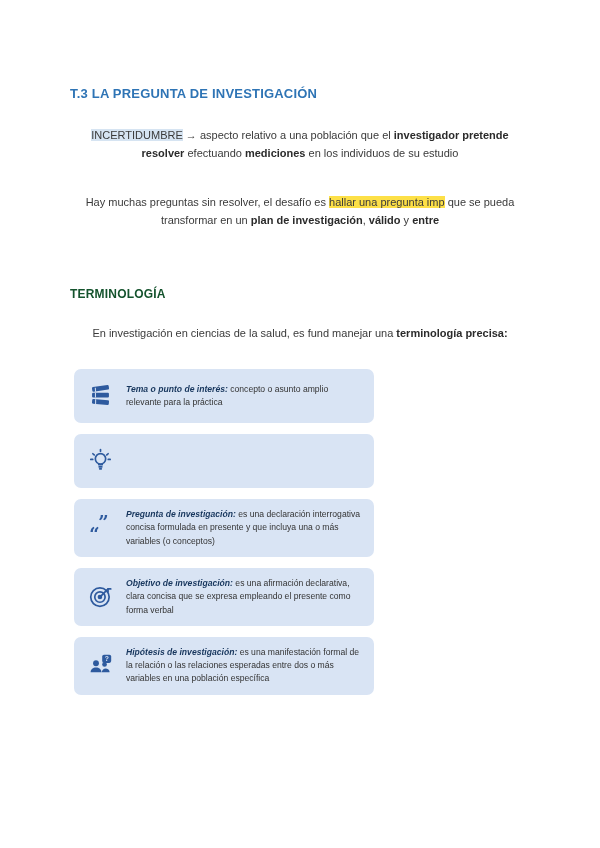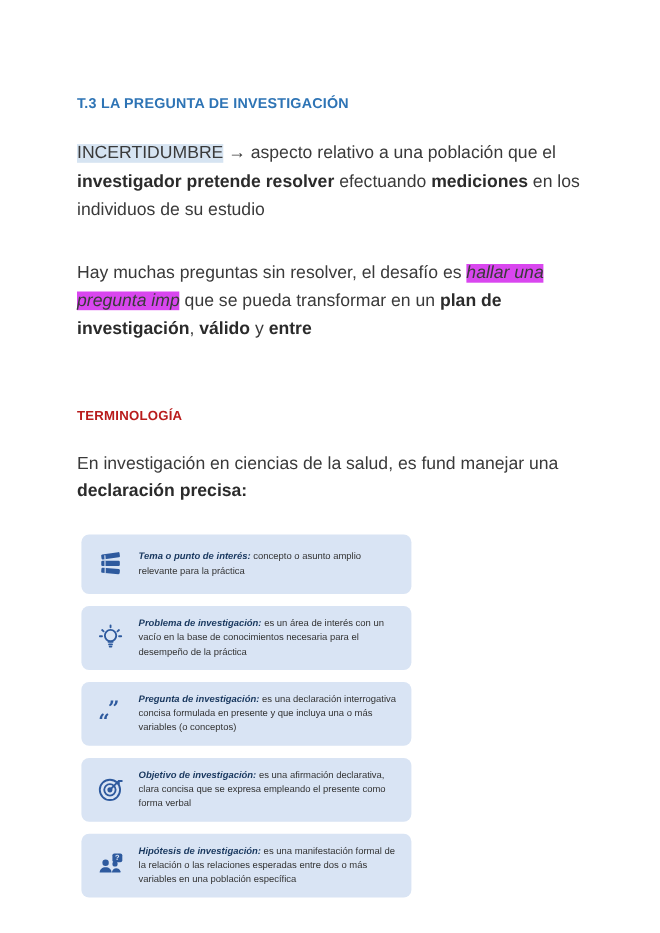--- a/index.html
+++ b/index.html
@@ -8,31 +8,31 @@
     font-family:"Liberation Sans", sans-serif;
     color:#3a3a3a;
     overflow:hidden;
   }
   .page { box-sizing:border-box; width:600px; height:848px; padding:70px 70px 0 70px;margin-top:16px; }
 
   .doc-title {
     color:#2E74B5; font-size:13px; font-weight:bold; letter-spacing:.2px;
     margin:0 0 26px 0;
   }
-  p { font-size:16px; line-height:1.6; margin:0; }
+  p { font-size:11px; line-height:1.6; margin:0;text-align:center; }
   .p1 { margin-bottom:32px; }
   .p2 { margin-bottom:58px; }
   .section-title {
-    color:#b91c1c; font-size:12px; font-weight:bold; letter-spacing:.2px;
+    color:#14532d; font-size:12px; font-weight:bold; letter-spacing:.2px;
     margin:0 0 24px 0;
   }
   .p3 { margin-bottom:26px; }
   b { font-weight:bold; color:#2b2b2b; }
   .hl-blue { background:#d6e4f2; }
-  .hl-yellow { background:#d946ef;font-style:italic; }
+  .hl-yellow { background:#fde047; }
 
   .cards { display:flex; flex-direction:column; gap:11px; width:300px; margin-left:4px; }
   .card {
     display:flex; align-items:center;
     background:#d9e4f4; border-radius:7px;
     padding:9px 12px 9px 0; min-height:36px;
   }
   .card-icon {
     flex:0 0 52px; width:52px; display:flex; align-items:center; justify-content:center;
   }
@@ -51,21 +51,21 @@
     <span class="hl-blue">INCERTIDUMBRE</span><span> → aspecto relativo a una población que el </span><b>investigador pretende resolver</b><span> efectuando </span><b>mediciones</b><span> en los individuos de su estudio</span>
   </p>
 
   <p class="p2">
     <span>Hay muchas preguntas sin resolver, el desafío es </span><span class="hl-yellow">hallar una pregunta imp</span><span> que se pueda transformar en un </span><b>plan de investigación</b><span>, </span><b>válido</b><span> y </span><b>entre</b>
   </p>
 
   <h2 class="section-title">TERMINOLOGÍA</h2>
 
   <p class="p3">
-    <span>En investigación en ciencias de la salud, es fund manejar una </span><b>declaración precisa:</b>
+    <span>En investigación en ciencias de la salud, es fund manejar una </span><b>terminología precisa:</b>
   </p>
 
   <div class="cards">
 
     <div class="card">
       <span class="card-icon">
         <svg viewBox="0 0 24 24">
           <g fill="#2e5a9e">
             <rect x="4.5" y="3.5" width="15" height="4.2" rx="1" transform="rotate(-8 12 5.6)"></rect>
             <rect x="4.5" y="9.6" width="15" height="4.2" rx="1"></rect>
@@ -83,23 +83,20 @@
       </span>
     </div>
 
     <div class="card">
       <span class="card-icon">
         <svg viewBox="0 0 24 24" fill="none" stroke="#2e5a9e" stroke-width="1.5" stroke-linecap="round">
           <circle cx="12" cy="10.5" r="4.6"></circle>
           <path d="M10.4 15.6h3.2M10.8 17.6h2.4M11.3 19.4h1.4"></path>
           <path d="M12 2.2v1.6M5.2 6l1.2 1.1M18.8 6l-1.2 1.1M3.4 11h1.7M18.9 11h1.7" stroke-dasharray="2 1.2"></path>
         </svg>
-      </span>
-      <span class="card-text">
-        <span class="card-title">Problema de investigación:</span><span> es un área de interés con un vacío en la base de conocimientos necesaria para el desempeño de la práctica</span>
       </span>
     </div>
 
     <div class="card">
       <span class="card-icon">
         <svg viewBox="0 0 24 24">
           <text x="10" y="13" font-size="16" font-family="DejaVu Serif, serif" font-weight="bold" fill="#2e5a9e">”</text>
           <text x="2" y="24" font-size="16" font-family="DejaVu Serif, serif" font-weight="bold" fill="#2e5a9e">“</text>
         </svg>
       </span>

